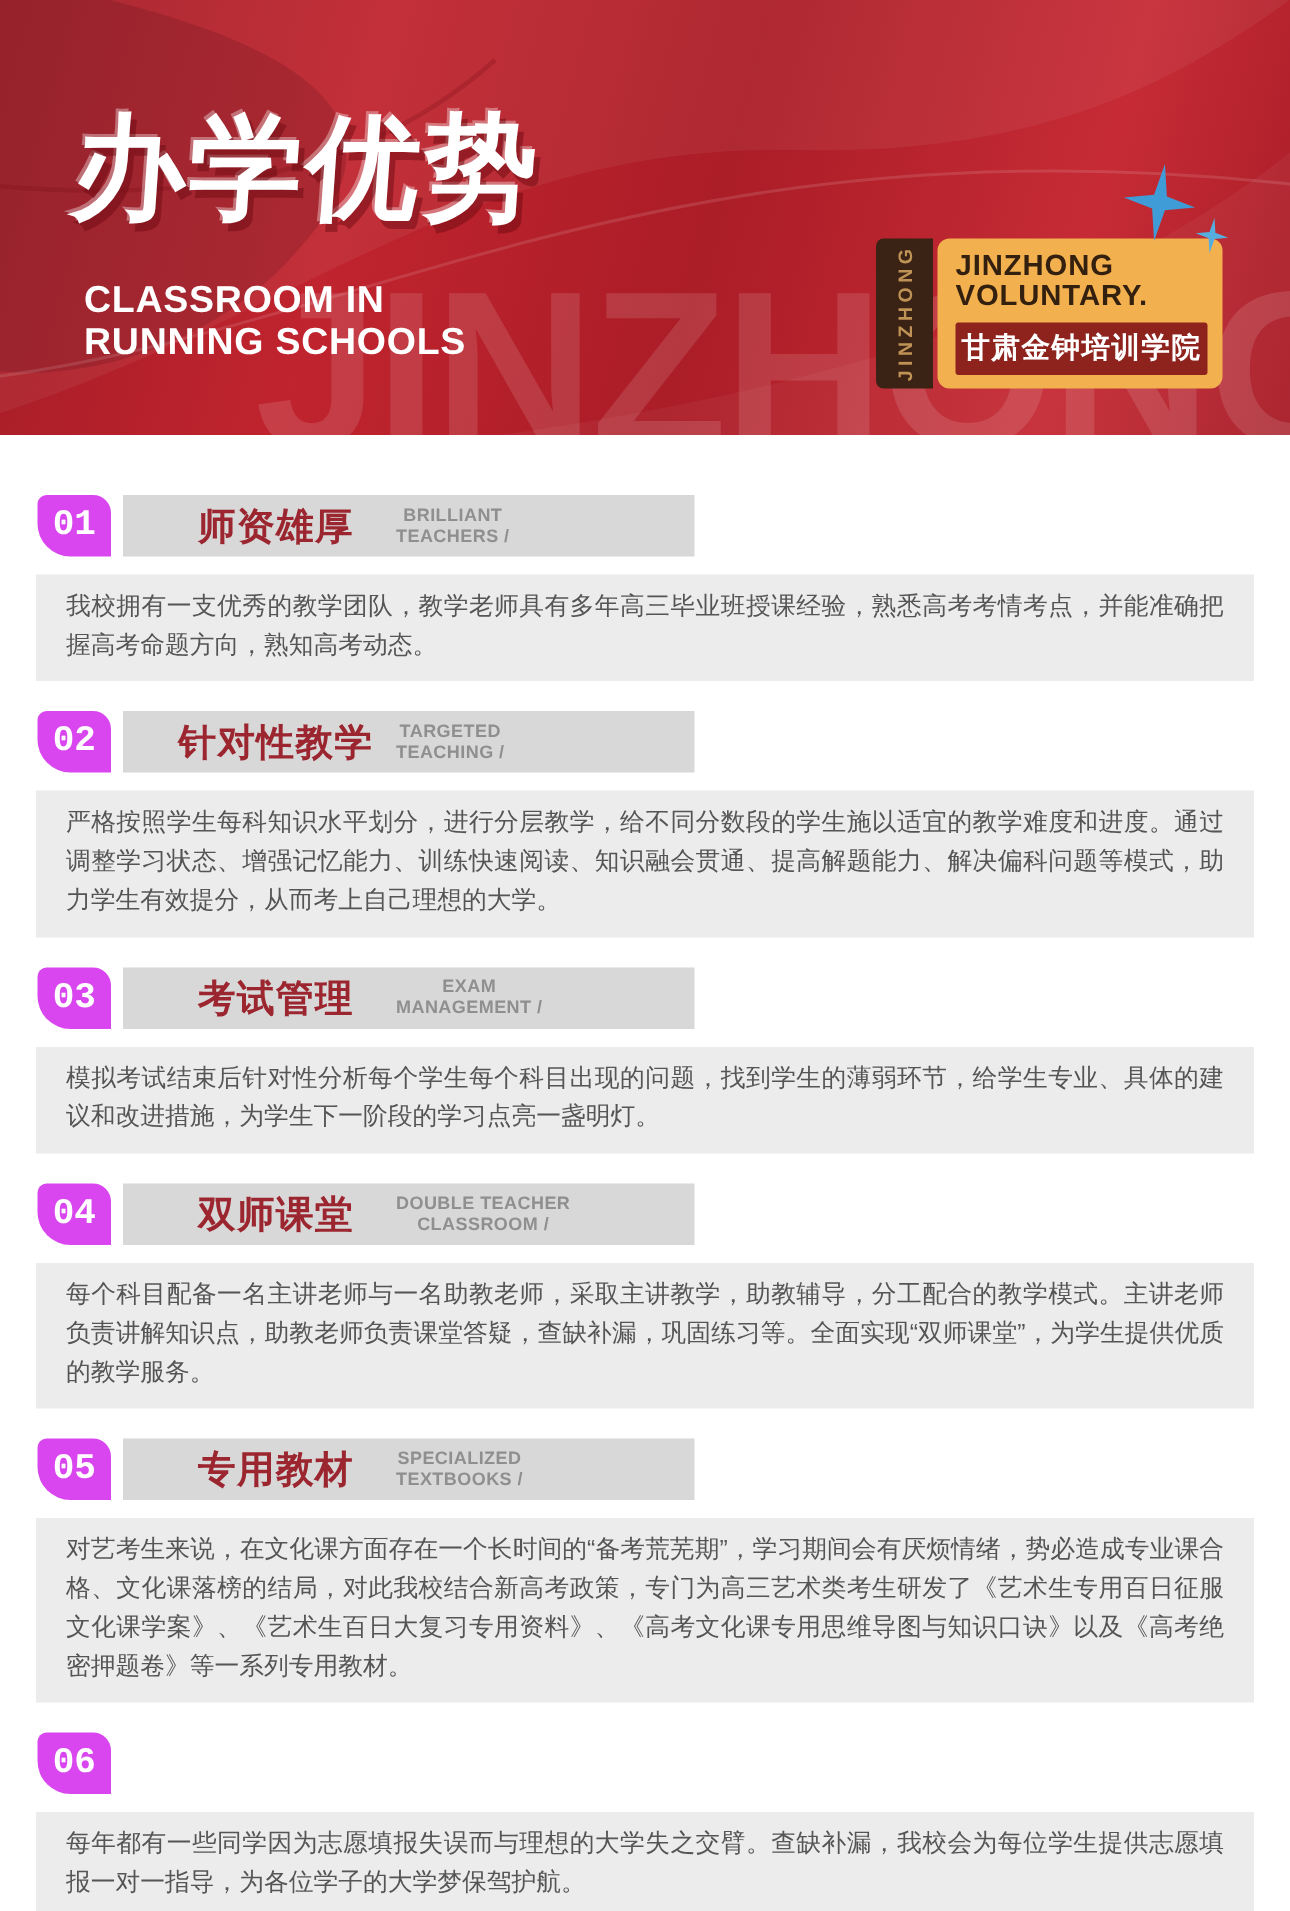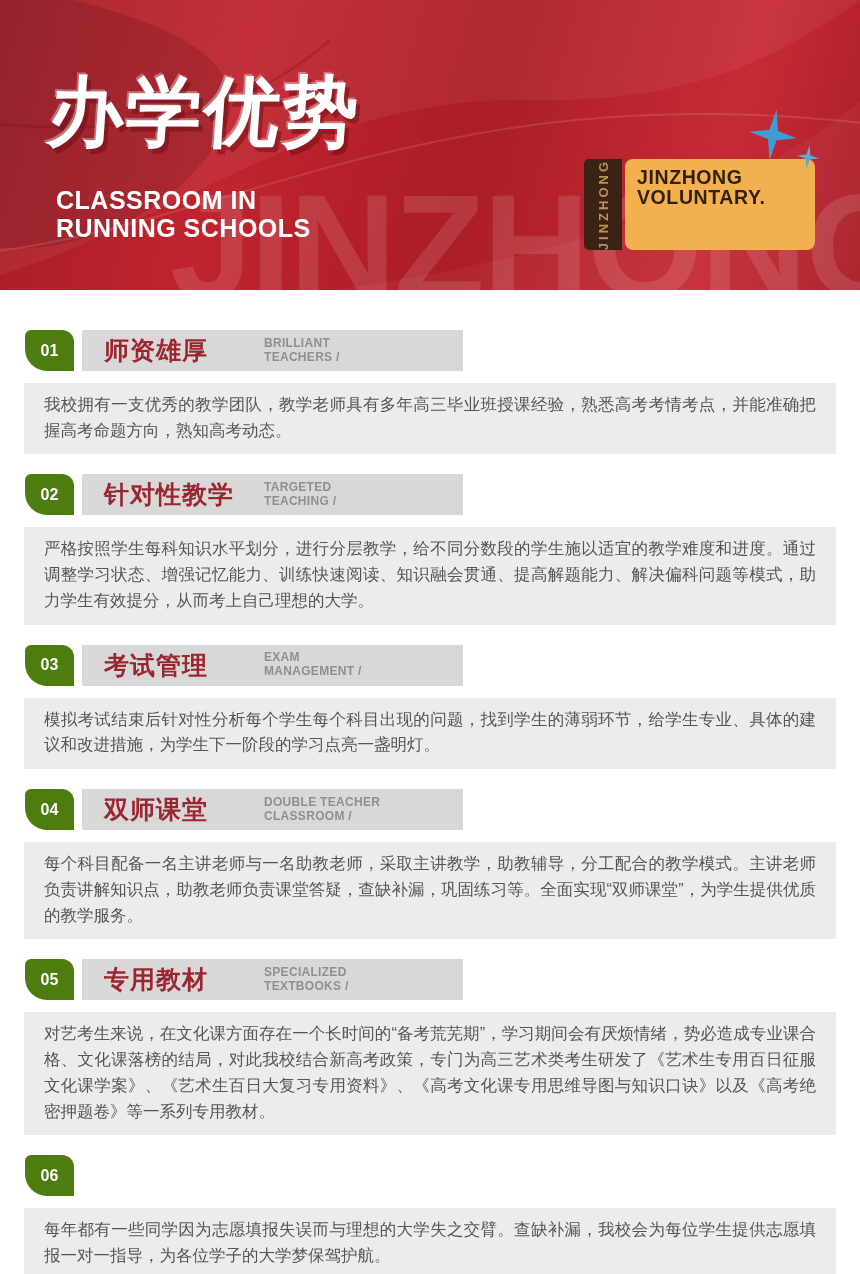--- a/index.html
+++ b/index.html
@@ -31,24 +31,24 @@
                  font-size:19px; letter-spacing:1px; text-align:center; padding:4px 2px 5px; }
   .sparkle { position:absolute; background:#3f9cd6;
              clip-path:polygon(50% 0%,59% 41%,100% 50%,59% 59%,50% 100%,41% 59%,0% 50%,41% 41%); }
   .sparkle.big { width:48px; height:52px; top:-50px; right:18px; transform:rotate(8deg); }
   .sparkle.small { width:22px; height:24px; top:-14px; right:-4px; background:#56aede; transform:rotate(8deg); }
 
   
   main { padding-top:40px; }
   section { margin-bottom:20px; }
   .sec-head { display:flex; align-items:stretch; height:41px; margin:0 0 12px 25px; }
-  .num { width:49px; background:#4d7c0f; color:#fff; font-weight:bold; font-size:16px;
-         display:flex; align-items:center; justify-content:center; border-radius:6px 12px 0 22px; }
+  .num { width:49px; background:#d946ef; color:#fff; font-weight:bold; font-size:24px;
+         display:flex; align-items:center; justify-content:center; border-radius:6px 12px 0 22px;font-family:Liberation Mono, monospace; }
   .bar { margin-left:8px; width:381px; background:#d8d8d8; display:flex; align-items:center;
-         padding-left:22px; }
+         padding-left:22px;text-align:center; }
   .zh { color:#9c2630; font-weight:bold; font-size:25px; letter-spacing:1px; width:160px; flex:none; }
   .en { color:#8f8f8f; font-size:12px; font-weight:bold; line-height:1.15; letter-spacing:0.3px;
         text-transform:uppercase; }
   .sec-body { margin:0 24px; background:#ececec; padding:9px 20px 11px; }
   .sec-body p { font-size:16.5px; line-height:1.56; color:#555; text-align:justify; }
 </style>
 </head>
 <body>
 
 <div class="page">
@@ -75,20 +75,21 @@
       <span class="sparkle big"></span>
       <span class="sparkle small"></span>
       <div class="stub">
         <span>JINZHONG</span>
       </div>
       <div class="gold">
         <div class="brand-en">
           <div>JINZHONG</div>
           <div>VOLUNTARY.</div>
         </div>
+        <div class="brand-strip">甘肃金钟培训学院</div>
       </div>
     </div>
   </header>
 
   <main>
 
     <section>
       <div class="sec-head">
         <div class="num">01</div>
         <div class="bar">

